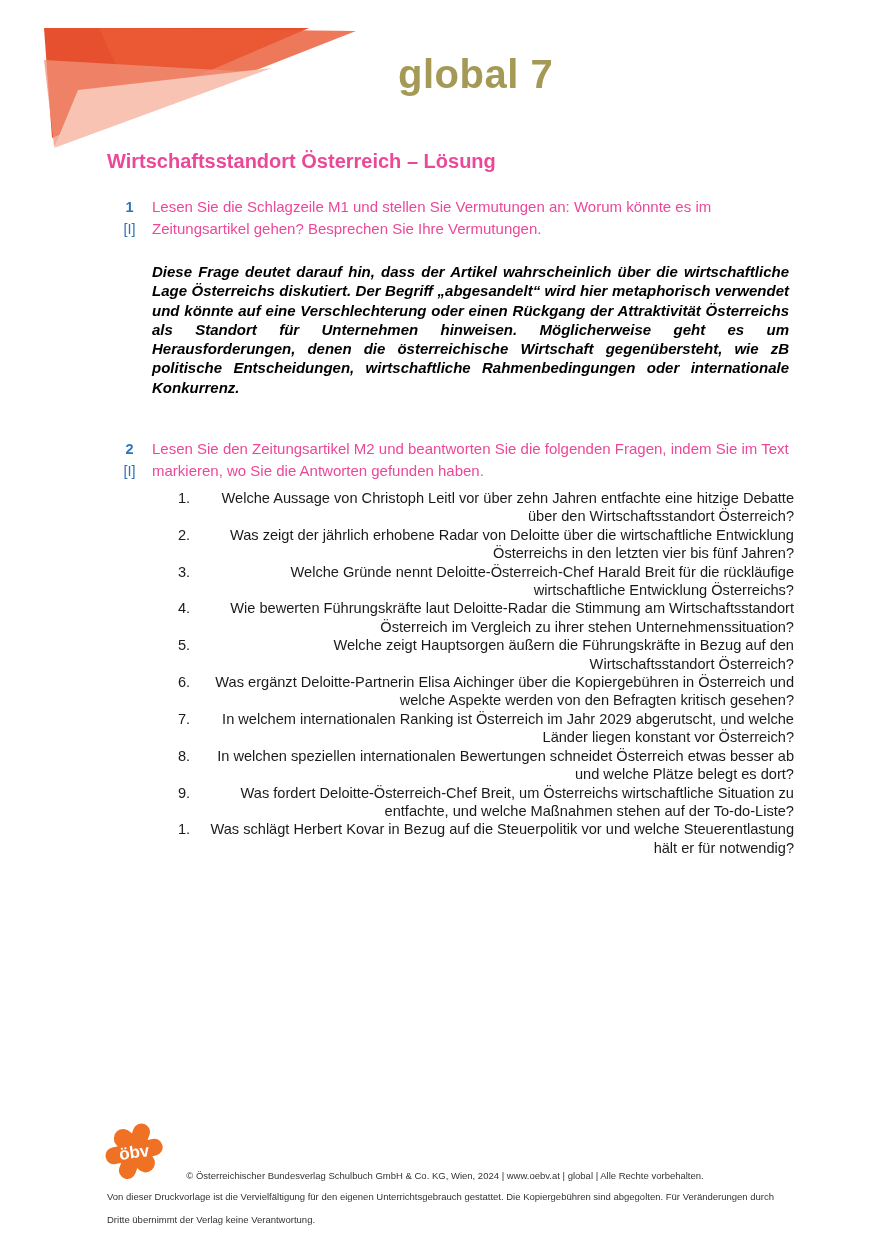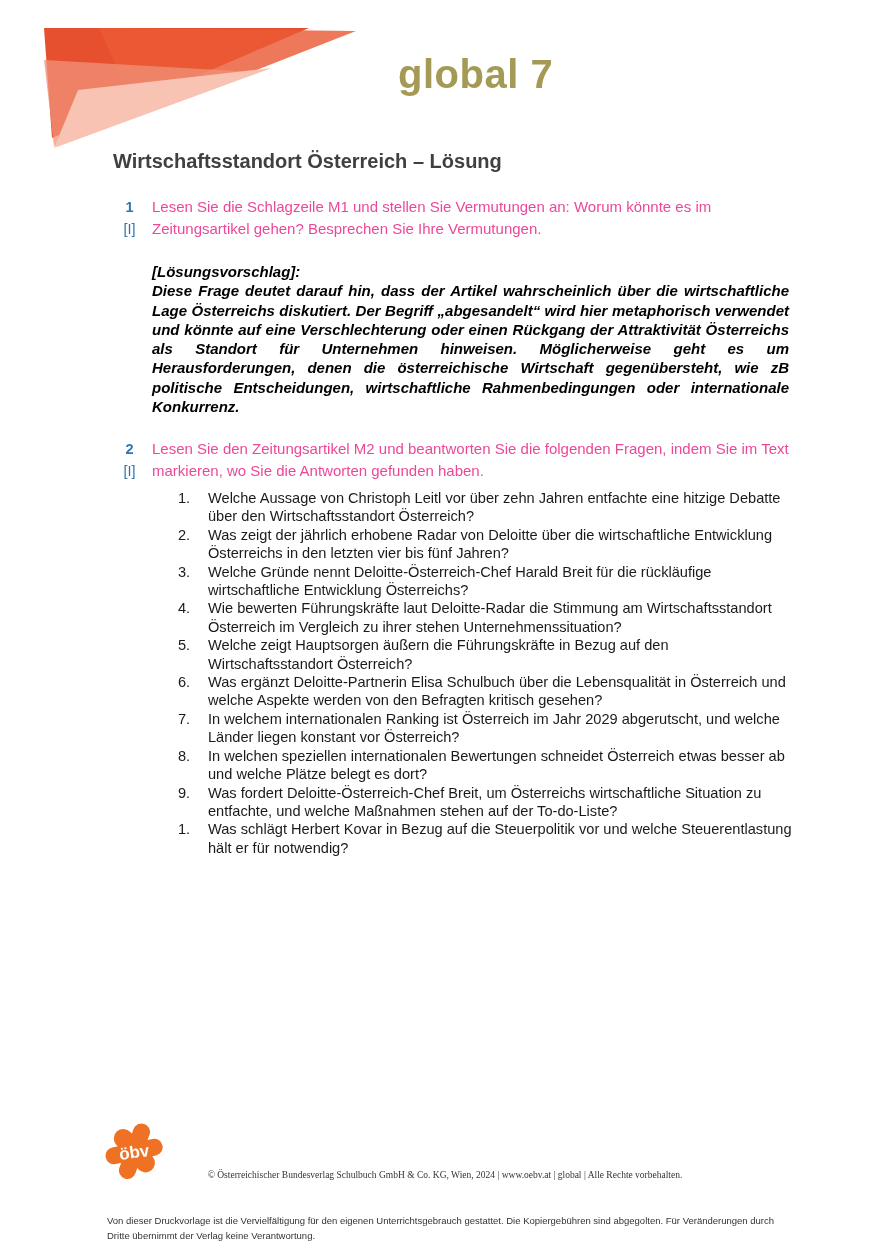--- a/index.html
+++ b/index.html
@@ -19,22 +19,21 @@
     width: 312px; height: 124px;
   }
   .brand {
     position: absolute; left: 368px; top: 52px;
     font-size: 40px; font-weight: 700;
     color: #a49a55; letter-spacing: 0.5px; margin-left: 30px;
   }
   .page-title {
     position: absolute; left: 107px; top: 150px;
     font-size: 20px; font-weight: 700;
-    color: #404040;
-    margin-left: 6px;
+    color: #ec4899;
   }
 
   
   .task {
     position: absolute; left: 107px; width: 690px;
     display: flex; align-items: flex-start;
   }
   .task-1 { top: 196px; }
   .task-2 { top: 438px; }
   .task-gutter {
@@ -64,35 +63,35 @@
   
   .question-list {
     position: absolute; left: 178px; top: 489px; width: 616px;
   }
   .q-item {
     display: flex; align-items: flex-start;
     font-size: 14.6px; line-height: 18.4px;
     color: #1a1a1a;
   }
   .q-num { flex: 0 0 30px; }
-  .q-text { flex: 1; }
+  .q-text { flex: 1; text-align: right; }
 
   
   .obv-logo {
     position: absolute; left: 104px; top: 1121px;
     width: 60px; height: 60px;
   }
   .footer-copyright {
     position: absolute; left: 0; right: 0; top: 1170px;
     text-align: center;
-    font-size: 9.5px; color: #333333; font-family: Liberation Serif, serif;
+    font-size: 9.5px; color: #333333;
   }
   .footer-notice {
     position: absolute; left: 107px; top: 1185px; width: 672px;
-    font-size: 9.5px; line-height: 15px; color: #333333; margin-top: 28px;
+    font-size: 9.5px; line-height: 23px; color: #333333;
   }
 </style>
 </head>
 <body>
 
 <svg class="logo-triangles" viewBox="0 0 312 124" aria-hidden="true">
   <polygon points="0,0 265,0 8,110" fill="#e7502e"></polygon>
   <polygon points="55,0 312,3 95,88" fill="#ea5a36" opacity="0.82"></polygon>
   <polygon points="0,30 212,44 10,118" fill="#f0english8a70" opacity="0"></polygon>
   <polygon points="0,32 210,44 10,118" fill="#f0917a" opacity="0.75"></polygon>
@@ -105,21 +104,20 @@
 
 <div class="task task-1">
   <div class="task-gutter">
     <span class="task-number">1</span>
     <span class="task-marker">[I]</span>
   </div>
   <div class="task-text">Lesen Sie die Schlagzeile M1 und stellen Sie Vermutungen an: Worum könnte es im Zeitungsartikel gehen? Besprechen Sie Ihre Vermutungen.</div>
 </div>
 
 <div class="solution">
-  <span class="solution-label">[Lösungsvorschlag]:</span>
   <span class="solution-text">Diese Frage deutet darauf hin, dass der Artikel wahrscheinlich über die wirtschaftliche Lage Österreichs diskutiert. Der Begriff „abgesandelt“ wird hier metaphorisch verwendet und könnte auf eine Verschlechterung oder einen Rückgang der Attraktivität Österreichs als Standort für Unternehmen hinweisen. Möglicherweise geht es um Herausforderungen, denen die österreichische Wirtschaft gegenübersteht, wie zB politische Entscheidungen, wirtschaftliche Rahmenbedingungen oder internationale Konkurrenz.</span>
 </div>
 
 <div class="task task-2">
   <div class="task-gutter">
     <span class="task-number">2</span>
     <span class="task-marker">[I]</span>
   </div>
   <div class="task-text">Lesen Sie den Zeitungsartikel M2 und beantworten Sie die folgenden Fragen, indem Sie im Text markieren, wo Sie die Antworten gefunden haben.</div>
 </div>
@@ -140,21 +138,21 @@
     <div class="q-item">
       <span class="q-num">4.</span>
       <span class="q-text">Wie bewerten Führungskräfte laut Deloitte-Radar die Stimmung am Wirtschaftsstandort Österreich im Vergleich zu ihrer stehen Unternehmenssituation?</span>
     </div>
     <div class="q-item">
       <span class="q-num">5.</span>
       <span class="q-text">Welche zeigt Hauptsorgen äußern die Führungskräfte in Bezug auf den Wirtschaftsstandort Österreich?</span>
     </div>
     <div class="q-item">
       <span class="q-num">6.</span>
-      <span class="q-text">Was ergänzt Deloitte-Partnerin Elisa Schulbuch über die Lebensqualität in Österreich und welche Aspekte werden von den Befragten kritisch gesehen?</span>
+      <span class="q-text">Was ergänzt Deloitte-Partnerin Elisa Aichinger über die Kopiergebühren in Österreich und welche Aspekte werden von den Befragten kritisch gesehen?</span>
     </div>
     <div class="q-item">
       <span class="q-num">7.</span>
       <span class="q-text">In welchem internationalen Ranking ist Österreich im Jahr 2029 abgerutscht, und welche Länder liegen konstant vor Österreich?</span>
     </div>
     <div class="q-item">
       <span class="q-num">8.</span>
       <span class="q-text">In welchen speziellen internationalen Bewertungen schneidet Österreich etwas besser ab und welche Plätze belegt es dort?</span>
     </div>
     <div class="q-item">

